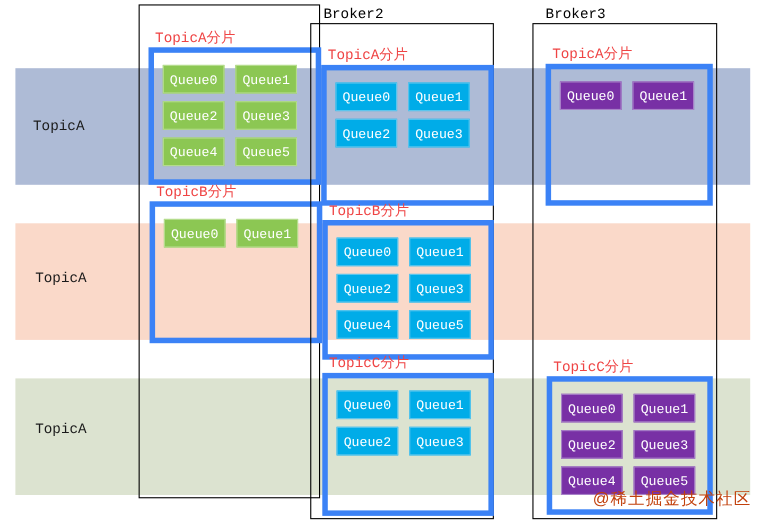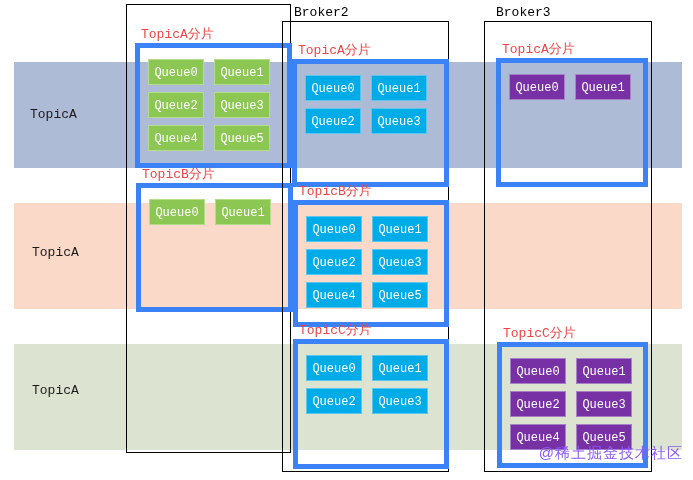--- a/index.html
+++ b/index.html
@@ -25,21 +25,21 @@
   
   .shard-label{position:absolute;font-size:13px;white-space:nowrap;color:#ef4444;}
   .shard-box{position:absolute;border:5px solid #3b82f6;background:transparent;}
   
   .queue{
     position:absolute;width:56px;height:26px;line-height:26px;
     text-align:center;color:#ffffff;font-size:12px;border:1px solid transparent;
     box-sizing:border-box;white-space:nowrap;
   }
   .watermark{
-    position:absolute;top:444px;right:10px;font-size:15px;color:#8b5cf6;
+    position:absolute;top:444px;right:10px;font-size:15px;color:#c2410c;
     letter-spacing:1px;font-family:"Liberation Sans","DejaVu Sans",sans-serif;
   }
 </style>
 </head>
 <body>
 
 <div class="canvas">
 
   <div class="band band-a" style="background-color: rgb(174, 187, 214);"></div>
   <div class="band band-b" style="background-color: rgb(250, 217, 201);"></div>

